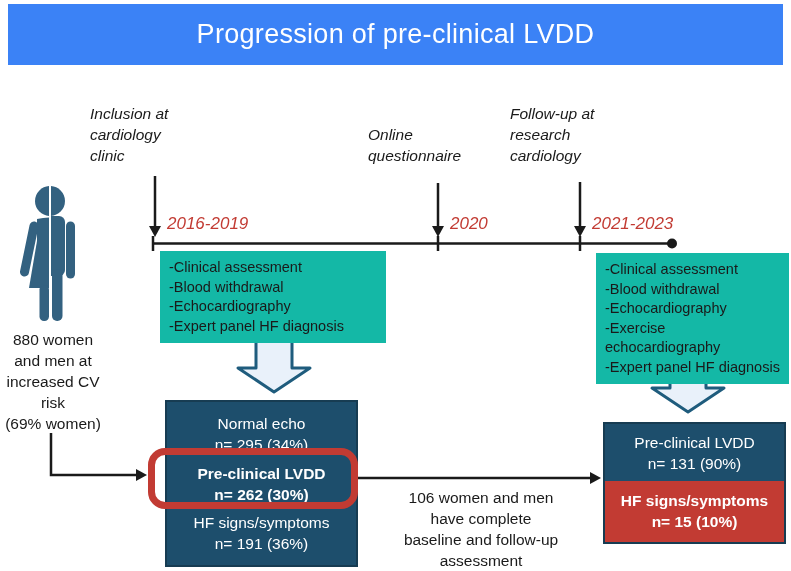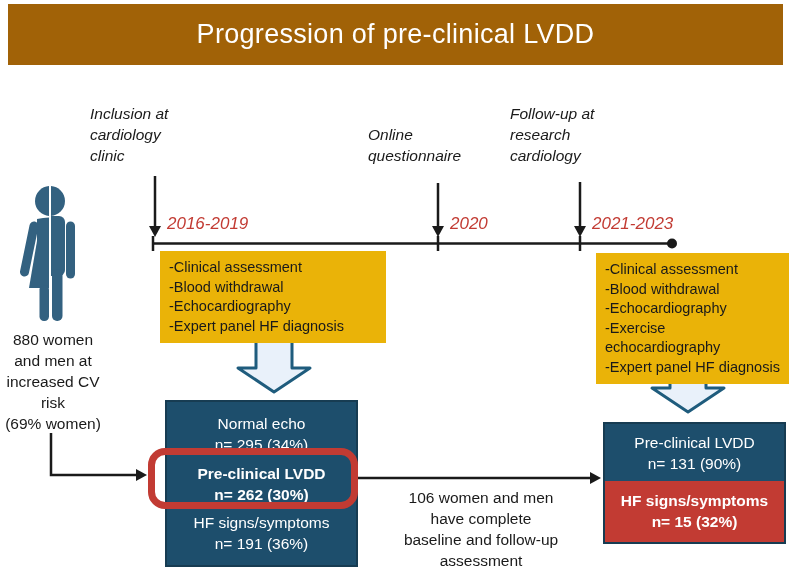--- a/index.html
+++ b/index.html
@@ -4,37 +4,37 @@
 <style>
   html,body{margin:0;padding:0;background:#ffffff;}
   .canvas{
     position:relative;width:791px;height:571px;background:#ffffff;overflow:hidden;
     font-family:"Liberation Sans",sans-serif;color:#1a1a1a;
   }
   .abs{position:absolute;}
   .ml{white-space:pre-line;}
 
   .banner{
-    left:8px;top:4px;width:775px;height:61px;background:#a16207;
+    left:8px;top:4px;width:775px;height:61px;background:#3b82f6;
     display:flex;align-items:center;justify-content:center;
     color:#ffffff;font-size:27px;font-weight:400;letter-spacing:.3px;
   }
 
   .tl-label{font-size:15.5px;line-height:21px;text-align:left;font-style:italic;}
   .tl1{left:90px;top:103px;width:140px;}
   .tl2{left:368px;top:124px;width:140px;}
   .tl3{left:510px;top:103px;width:140px;}
 
   .year{font-size:17px;color:#c23b33;font-weight:400;font-style:italic;}
   .yr1{left:167px;top:214px;}
   .yr2{left:450px;top:214px;}
   .yr3{left:592px;top:214px;}
 
   .assess{
-    background:#eab308;font-size:14.5px;line-height:19.5px;
+    background:#14b8a6;font-size:14.5px;line-height:19.5px;
     padding:7px 9px;text-align:left;
   }
   .assess-left{left:160px;top:251px;width:208px;}
   .assess-right{left:596px;top:253px;width:175px;}
 
   .cohort-label{left:-2px;top:329px;width:110px;font-size:15.5px;line-height:21px;text-align:center;}
 
   .result-left{
     left:165px;top:400px;width:193px;height:167px;box-sizing:border-box;
     background:#1d4e6c;border:2px solid #173c52;color:#ffffff;
@@ -186,17 +186,17 @@
 baseline and follow-up
 assessment</div>
 
   <div class="abs result-right">
     <div class="rr-top">
       <div>Pre-clinical LVDD</div>
       <div>n= 131 (90%)</div>
     </div>
     <div class="rr-bottom">
       <div>HF signs/symptoms</div>
-      <div>n= 15 (32%)</div>
+      <div>n= 15 (10%)</div>
     </div>
   </div>
 
 </div>
 
 </body></html>

